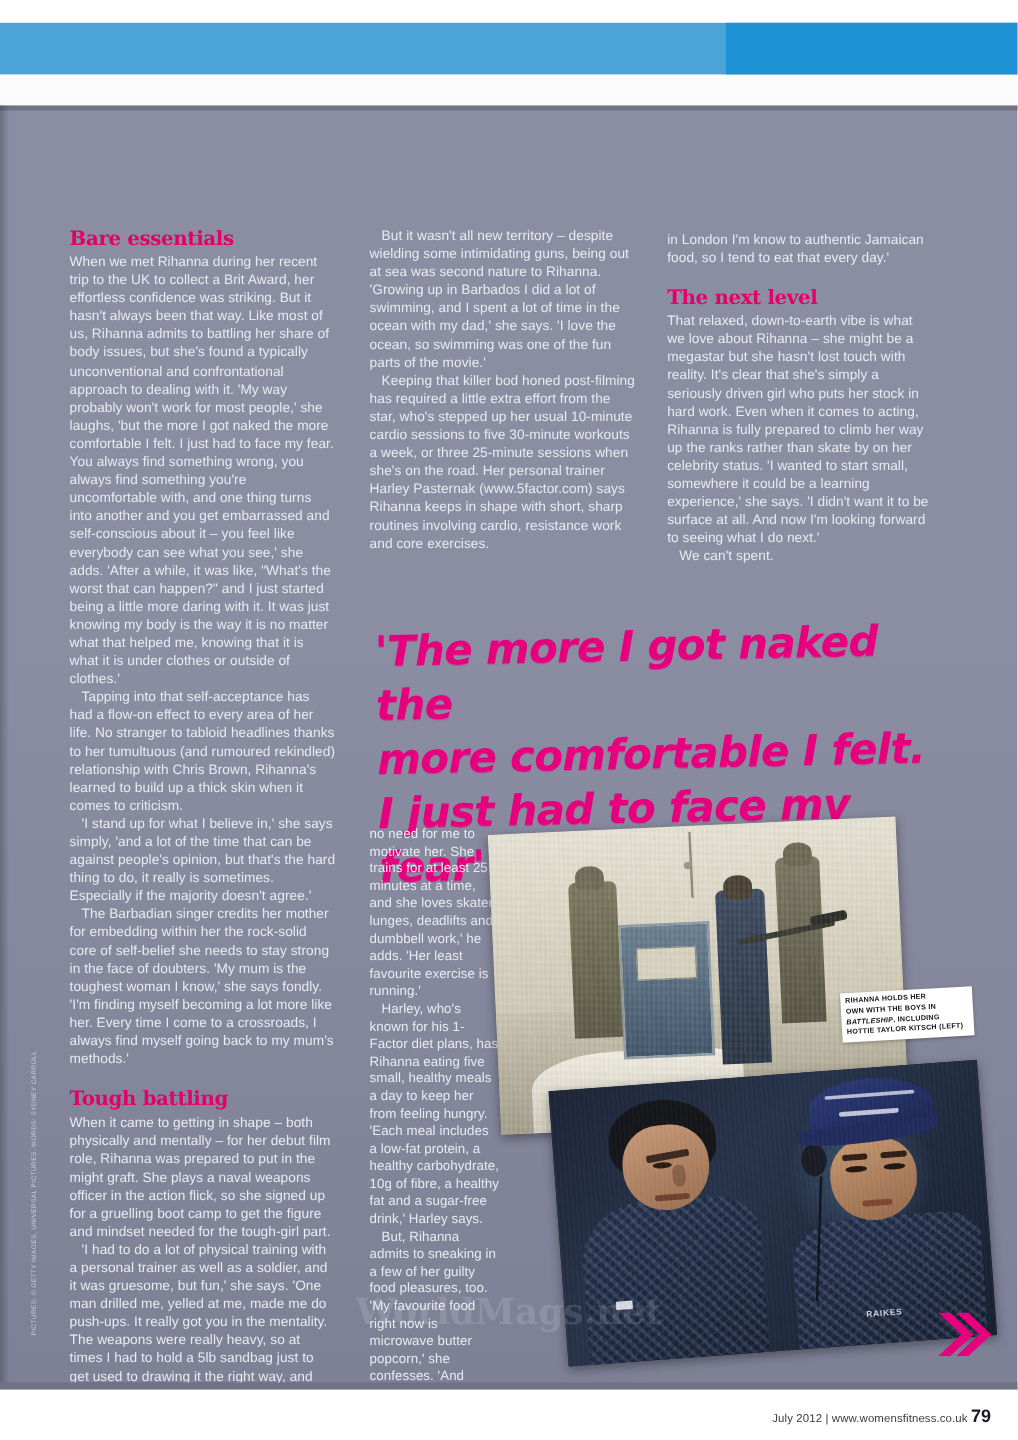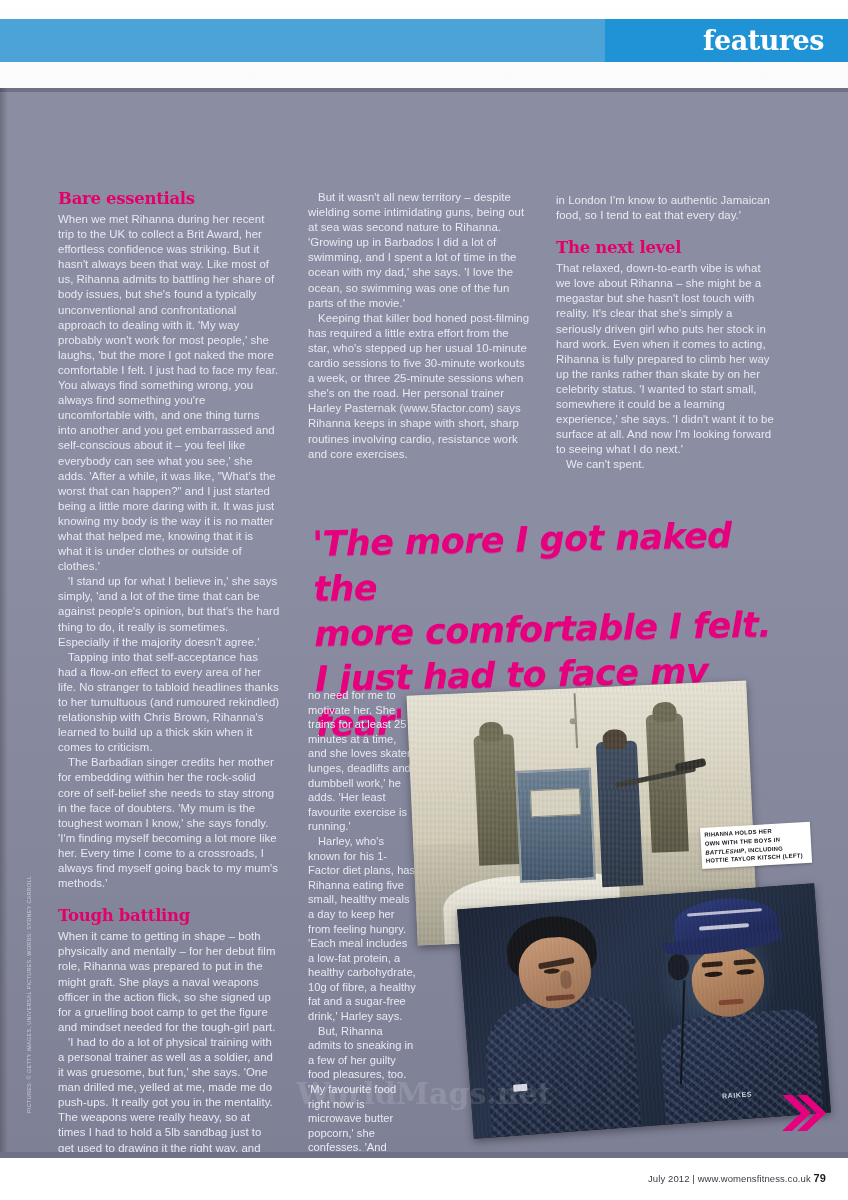--- a/index.html
+++ b/index.html
@@ -57,21 +57,21 @@
     background:#ffffff;
   }
   .footer-line{
     position:absolute;left:0;top:1152px;width:848px;height:7px;
     background:#6f7186;
   }
   .footer-text{
     position:absolute;right:22px;top:1172px;
     font-size:9.5px;color:#3b3b46;letter-spacing:.1px;
   }
-  .footer-text b{font-size:11px;color:#1a1a22;}
+  .footer-text b{font-size:15px;color:#1a1a22;}
 
   
   .credit{
     position:absolute;left:-61px;top:1020px;
     width:180px;
     transform:rotate(-90deg);
     transform-origin:center center;
     font-size:5.4px;
     letter-spacing:.35px;
     color:#c9cad6;
@@ -276,32 +276,31 @@
   }
 </style>
 </head>
 <body>
 
 <div class="page">
 
   <div class="top-white"></div>
   <div class="header-bar"></div>
   <div class="header-bar-dark"></div>
-  <div class="header-title">features</div>
 
   <div class="body-grey"></div>
   <div class="left-edge"></div>
 
   <div class="credit">PICTURES: © GETTY IMAGES, UNIVERSAL PICTURES. WORDS: SYDNEY CARROLL</div>
 
   <div class="col" id="col1">
     <div class="sub">Bare essentials</div>
     <p>When we met Rihanna during her recent trip to the UK to collect a Brit Award, her effortless confidence was striking. But it hasn't always been that way. Like most of us, Rihanna admits to battling her share of body issues, but she's found a typically unconventional and confrontational approach to dealing with it. 'My way probably won't work for most people,' she laughs, 'but the more I got naked the more comfortable I felt. I just had to face my fear. You always find something wrong, you always find something you're uncomfortable with, and one thing turns into another and you get embarrassed and self-conscious about it – you feel like everybody can see what you see,' she adds. 'After a while, it was like, "What's the worst that can happen?" and I just started being a little more daring with it. It was just knowing my body is the way it is no matter what that helped me, knowing that it is what it is under clothes or outside of clothes.'</p>
+    <p class="ind">Tapping into that self-acceptance has had a flow-on effect to every area of her life. No stranger to tabloid headlines thanks to her tumultuous (and rumoured rekindled) relationship with Chris Brown, Rihanna's learned to build up a thick skin when it comes to criticism.</p>
     <p class="ind">'I stand up for what I believe in,' she says simply, 'and a lot of the time that can be against people's opinion, but that's the hard thing to do, it really is sometimes. Especially if the majority doesn't agree.'</p>
-    <p class="ind">Tapping into that self-acceptance has had a flow-on effect to every area of her life. No stranger to tabloid headlines thanks to her tumultuous (and rumoured rekindled) relationship with Chris Brown, Rihanna's learned to build up a thick skin when it comes to criticism.</p>
     <p class="ind">The Barbadian singer credits her mother for embedding within her the rock-solid core of self-belief she needs to stay strong in the face of doubters. 'My mum is the toughest woman I know,' she says fondly. 'I'm finding myself becoming a lot more like her. Every time I come to a crossroads, I always find myself going back to my mum's methods.'</p>
     <div class="sub gap">Tough battling</div>
     <p>When it came to getting in shape – both physically and mentally – for her debut film role, Rihanna was prepared to put in the might graft. She plays a naval weapons officer in the action flick, so she signed up for a gruelling boot camp to get the figure and mindset needed for the tough-girl part.</p>
     <p class="ind">'I had to do a lot of physical training with a personal trainer as well as a soldier, and it was gruesome, but fun,' she says. 'One man drilled me, yelled at me, made me do push-ups. It really got you in the mentality. The weapons were really heavy, so at times I had to hold a 5lb sandbag just to get used to drawing it the right way, and knowing that it's going to be 5lb when I'm holding one of the small weapons.'</p>
   </div>
 
   <div class="col" id="col2">
     <p class="ind">But it wasn't all new territory – despite wielding some intimidating guns, being out at sea was second nature to Rihanna. 'Growing up in Barbados I did a lot of swimming, and I spent a lot of time in the ocean with my dad,' she says. 'I love the ocean, so swimming was one of the fun parts of the movie.'</p>
     <p class="ind">Keeping that killer bod honed post-filming has required a little extra effort from the star, who's stepped up her usual 10-minute cardio sessions to five 30-minute workouts a week, or three 25-minute sessions when she's on the road. Her personal trainer Harley Pasternak (www.5factor.com) says Rihanna keeps in shape with short, sharp routines involving cardio, resistance work and core exercises.</p>
   </div>

